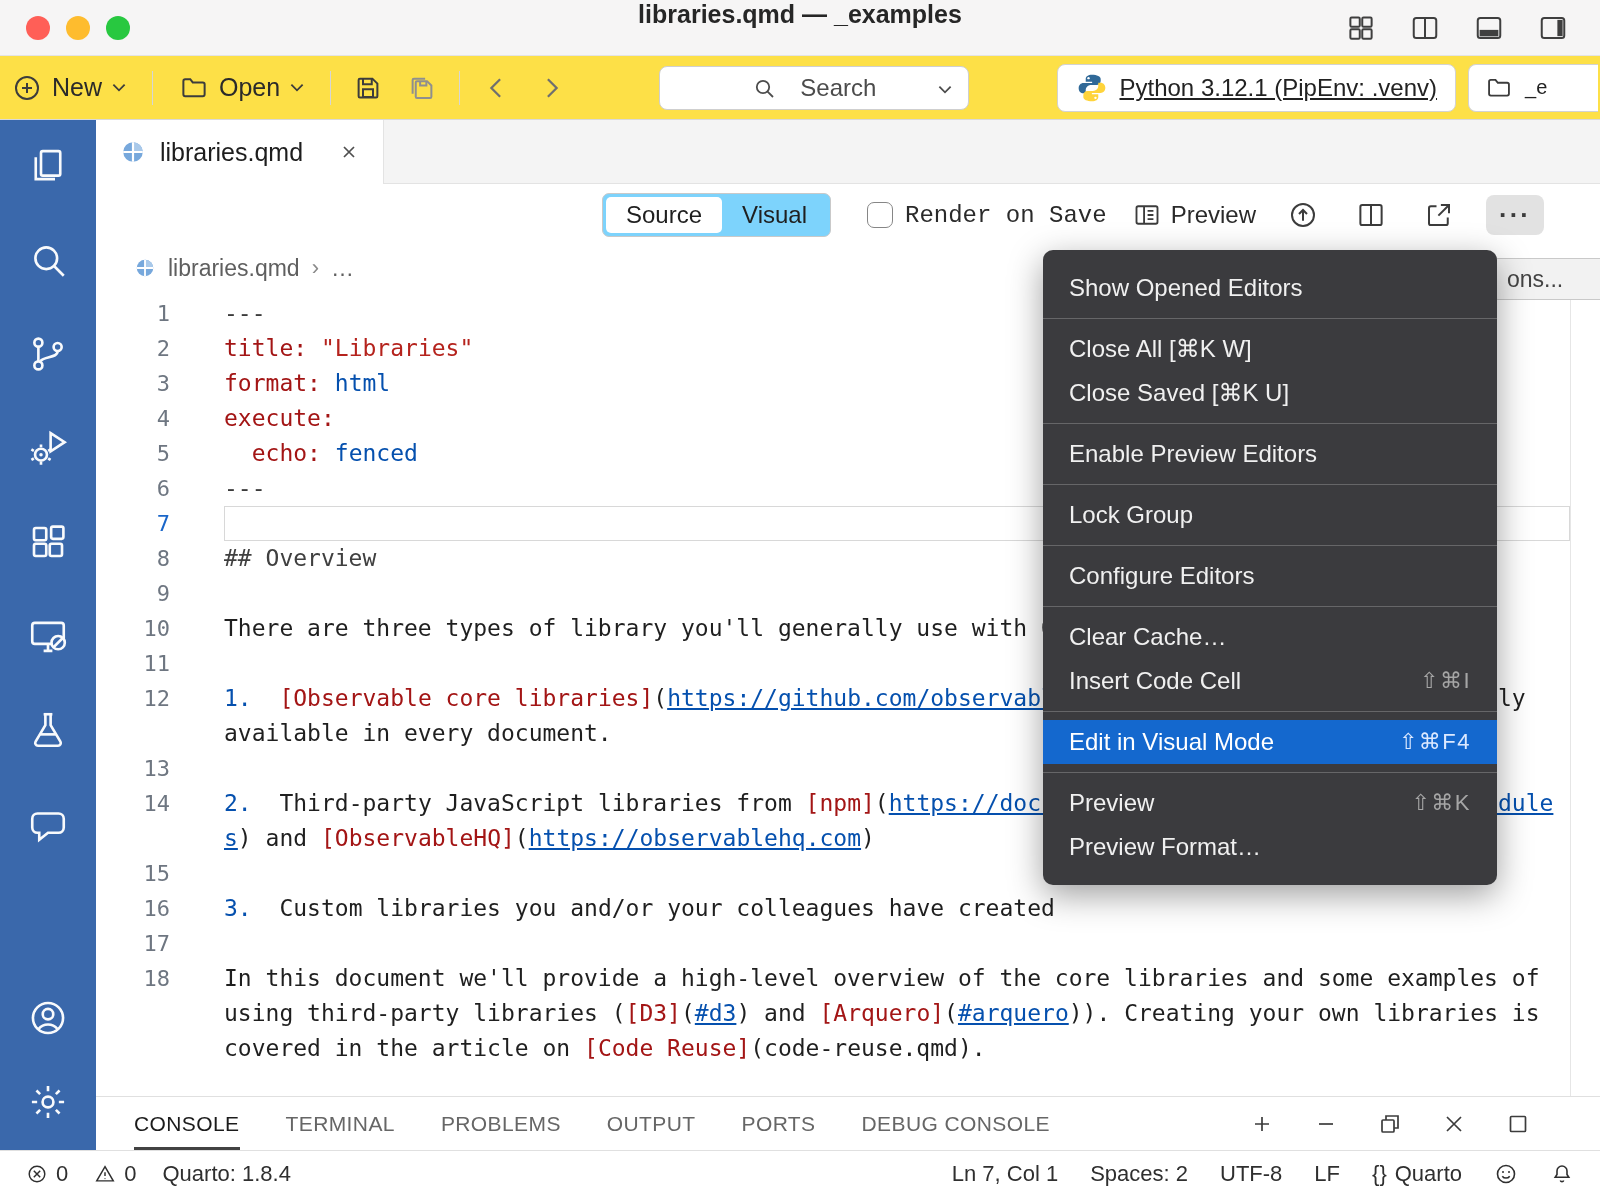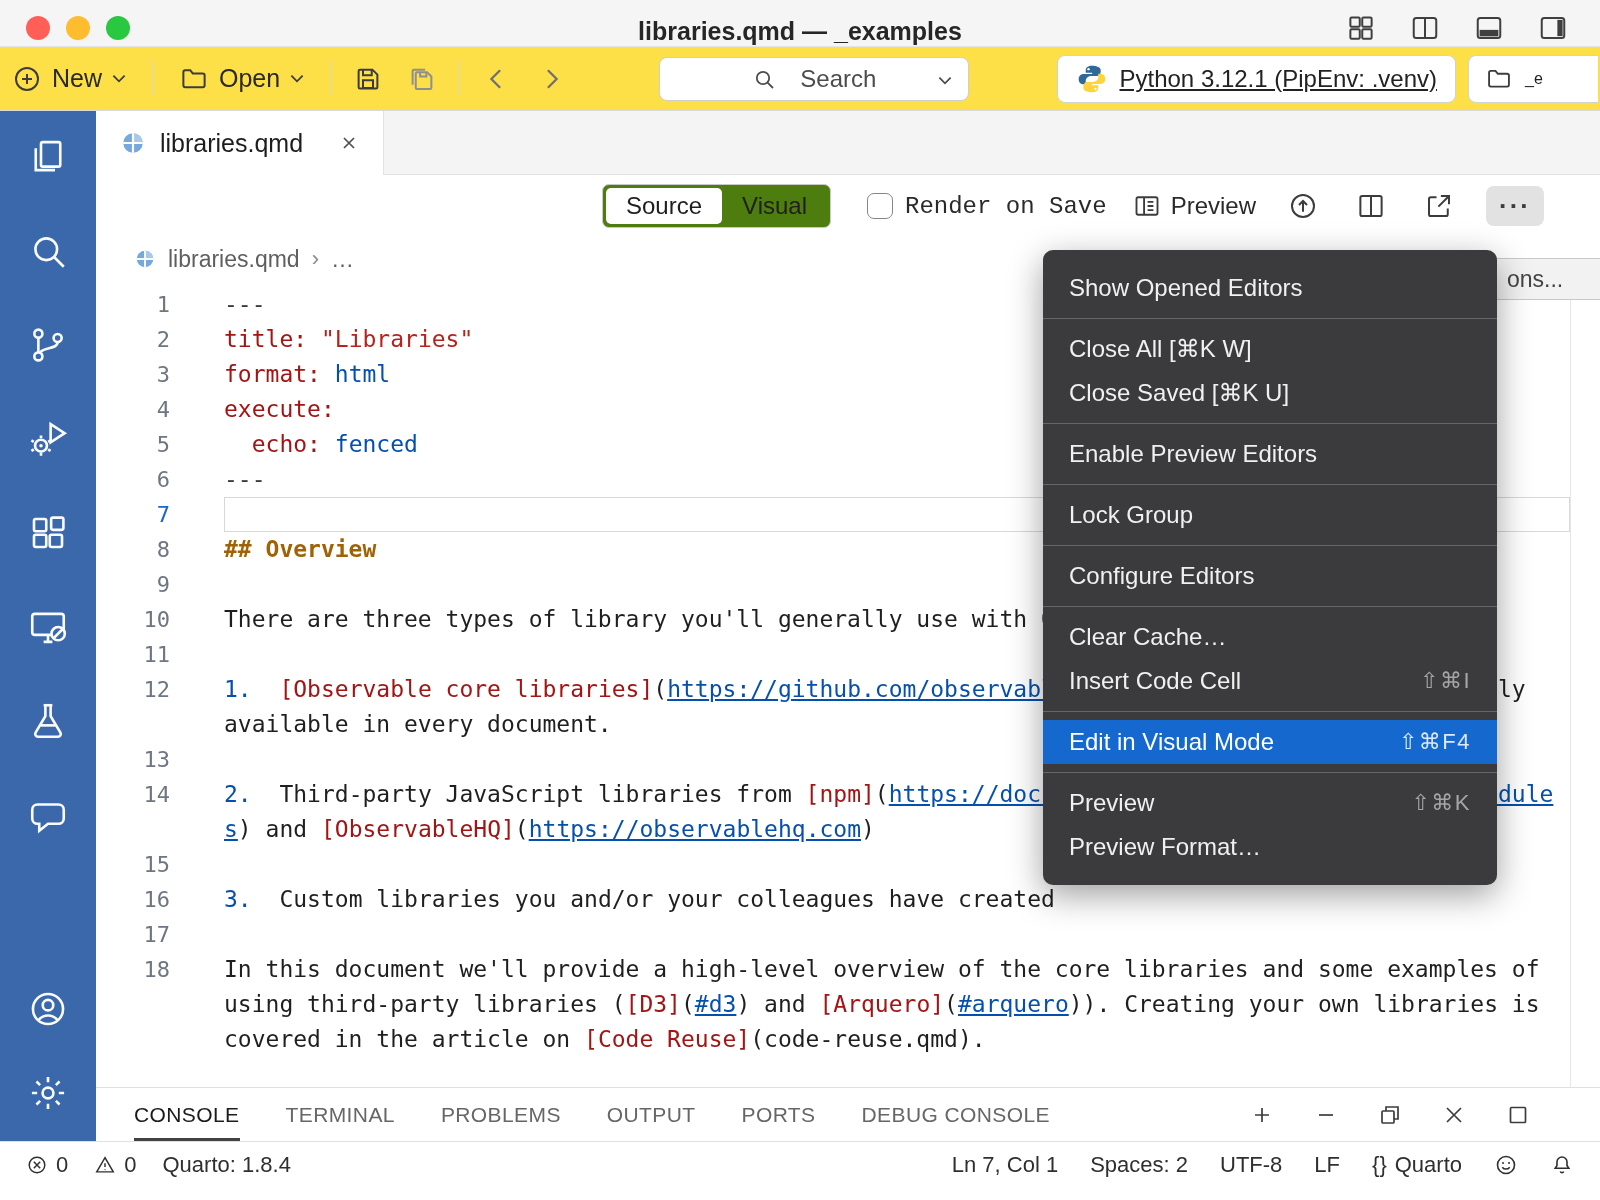--- a/index.html
+++ b/index.html
@@ -1,62 +1,62 @@
 <!DOCTYPE html>
 <html><head>
 <meta charset="utf-8">
 <style>
   * { margin:0; padding:0; box-sizing:border-box; }
   html,body { background:#ddd; }
   .window { width:1600px; height:1200px; position:relative; overflow:hidden; background:#fff;
             font-family:"Liberation Sans", sans-serif; color:#1f1f1f; }
 
   
-  .titlebar { height:47px; background:#f6f5f5; border-bottom:1px solid #e4e4e4; position:relative;
-              display:flex; align-items:flex-end; justify-content:center; }
+  .titlebar { height:56px; background:#f6f5f5; border-bottom:1px solid #e4e4e4; position:relative;
+              display:flex; align-items:flex-start; justify-content:center; }
   .lights { position:absolute; left:26px; top:0; height:56px; display:flex; align-items:center; gap:16px; }
   .light { width:24px; height:24px; border-radius:50%; }
   .light.red{ background:#ff5f57;} .light.yellow{ background:#febc2e;} .light.green{ background:#28c840;}
   .wtitle { font-size:25px; font-weight:700; color:#262626; }
   .win-icons { position:absolute; right:26px; top:0; height:56px; display:flex; align-items:center; gap:22px; }
 
   
   .toolbar { height:64px; background:#fde047; border-bottom:1px solid #d9d9d9;
              display:flex; align-items:center; padding:0 2px; gap:12px; }
   .tbtn { display:flex; align-items:center; gap:10px; padding:4px 10px; border-radius:6px; font-size:25px; color:#2a2a2a; }
   .tb-sep { width:1px; height:34px; background:#d6d6d6; margin:0 4px; }
   .icon-btn { display:flex; align-items:center; justify-content:center; padding:4px 6px; }
   .spacer { flex:1; }
   .search-box { width:310px; height:44px; background:#fff; border:1px solid #cfcfcf; border-radius:8px;
                 display:flex; align-items:center; justify-content:center; gap:24px; position:relative; }
   .search-box .ph { font-size:24px; color:#4c4c4c; }
   .search-box .chev { position:absolute; right:16px; top:18px; }
   .interp { height:48px; background:#fff; border:1px solid #d2d2d2; border-radius:8px;
             display:flex; align-items:center; gap:12px; padding:0 18px; font-size:24px; color:#222;text-decoration:underline; }
   .wsbox { height:48px; background:#fff; border:1px solid #d2d2d2; border-radius:8px 0 0 8px; border-right:none;
-           display:flex; align-items:center; gap:12px; padding:0 16px; font-size:16px; color:#222; width:130px; overflow:hidden; flex-shrink:0; }
+           display:flex; align-items:center; gap:12px; padding:0 16px; font-size:20px; color:#222; width:130px; overflow:hidden; flex-shrink:0; }
 
   
   .main { height:1030px; display:flex; }
   .activitybar { width:96px; background:#3a68ab; display:flex; flex-direction:column; align-items:center;
                  padding-top:24px; gap:50px; flex-shrink:0; }
   .ab-bottom { margin-top:auto; display:flex; flex-direction:column; align-items:center; gap:40px; padding-bottom:26px; }
   .ab-icon { width:44px; height:44px; display:flex; align-items:center; justify-content:center; opacity:.97; }
   .content { flex:1; display:flex; flex-direction:column; min-width:0; }
 
   
   .tabstrip { height:64px; background:#f4f4f4; border-bottom:1px solid #e3e3e3; display:flex; }
   .tab { background:#fff; display:flex; align-items:center; gap:14px; padding:0 24px; border-right:1px solid #e3e3e3;
          margin-bottom:-1px; font-size:25px; color:#1d1d1d; }
   .tab .close { margin-left:22px; display:flex; }
 
   
   .editor-toolbar { height:62px; background:#fff; display:flex; align-items:center; justify-content:flex-end;
                     gap:26px; padding-right:56px; }
-  .seg { background:#4d7c0f; border:1px solid #c9c9c9; border-radius:7px; padding:3px; display:flex; margin-right:10px; }
+  .seg { background:#7dd3fc; border:1px solid #c9c9c9; border-radius:7px; padding:3px; display:flex; margin-right:10px; }
   .seg-btn { font-size:24px; padding:4px 20px; border-radius:5px; color:#1f1f1f; }
   .seg-btn.active { background:#fff; }
   .chk-group { display:flex; align-items:center; gap:12px; font-size:24px; color:#2a2a2a;font-family:Liberation Mono, monospace; }
   .checkbox { width:26px; height:26px; border:1.6px solid #868686; border-radius:7px; background:#fff; }
   .ed-ic { display:flex; align-items:center; gap:10px; font-size:24px; color:#2a2a2a; }
   .more-btn { background:#e2e2e2; border-radius:8px; width:58px; height:40px; display:flex; align-items:center;
               justify-content:center; font-size:26px; font-weight:700; letter-spacing:2px; color:#3c3c3c; }
 
   
   .breadcrumb { height:44px; background:#fff; display:flex; align-items:center; gap:12px; padding-left:38px;
@@ -67,21 +67,21 @@
   .editor { flex:1; position:relative; overflow:hidden; background:#fff; padding-top:6px;
             font-family:"DejaVu Sans Mono", monospace; font-size:23px; line-height:35px; }
   .scroll-gutter { position:absolute; right:0; top:0; bottom:0; width:30px; border-left:1px solid #e6e6e6; }
   .row { display:flex; }
   .gutter { width:74px; text-align:right; color:#6e7681; flex-shrink:0; font-size:22px; }
   .row.current .gutter { color:#1a66c9; }
   .code { flex:1; margin-left:54px; margin-right:30px; white-space:pre-wrap; overflow-wrap:break-word; color:#1f1f1f; }
   .row.current .code { outline:1.5px solid #d8d8d8; outline-offset:-1px; }
   .tok-meta{ color:#3b3b3b; } .tok-key{ color:#a31515; } .tok-string{ color:#b5231d; }
   .tok-value{ color:#0550ae; } .tok-num{ color:#0550ae; } .tok-plain{ color:#1f1f1f; }
-  .tok-heading{ color:#a16207; font-weight:700; } .tok-linktext{ color:#a31515; }
+  .tok-heading{ color:#404040; font-weight:400; } .tok-linktext{ color:#a31515; }
   .tok-url{ color:#0550ae; text-decoration:underline; word-break:break-all; }
 
   
   .panel-tabs { height:54px; border-top:1px solid #e0e0e0; background:#fff; display:flex; align-items:stretch; padding-left:38px; }
   .pt-list { display:flex; gap:46px; }
   .panel-tab { display:flex; align-items:center; font-size:21px; letter-spacing:.4px; color:#666; font-weight:500; }
   .panel-tab.active { color:#1b1b1b; box-shadow:inset 0 -3px 0 #424242; }
   .panel-actions { margin-left:auto; display:flex; align-items:center; gap:28px; padding-right:64px; }
 
   

